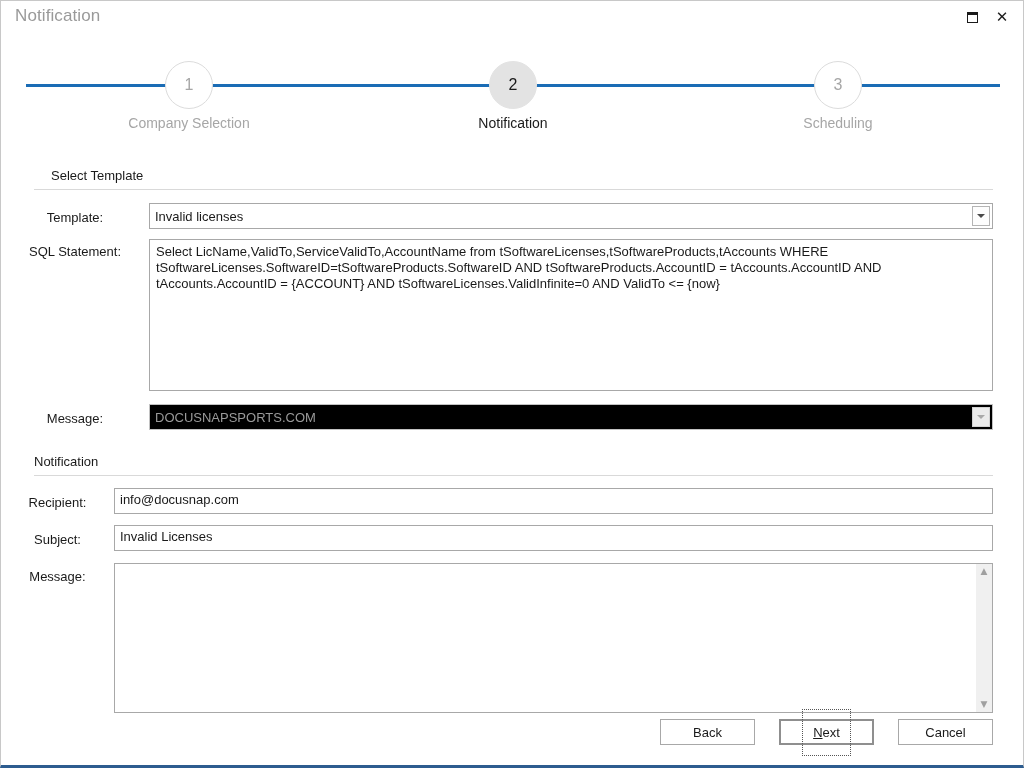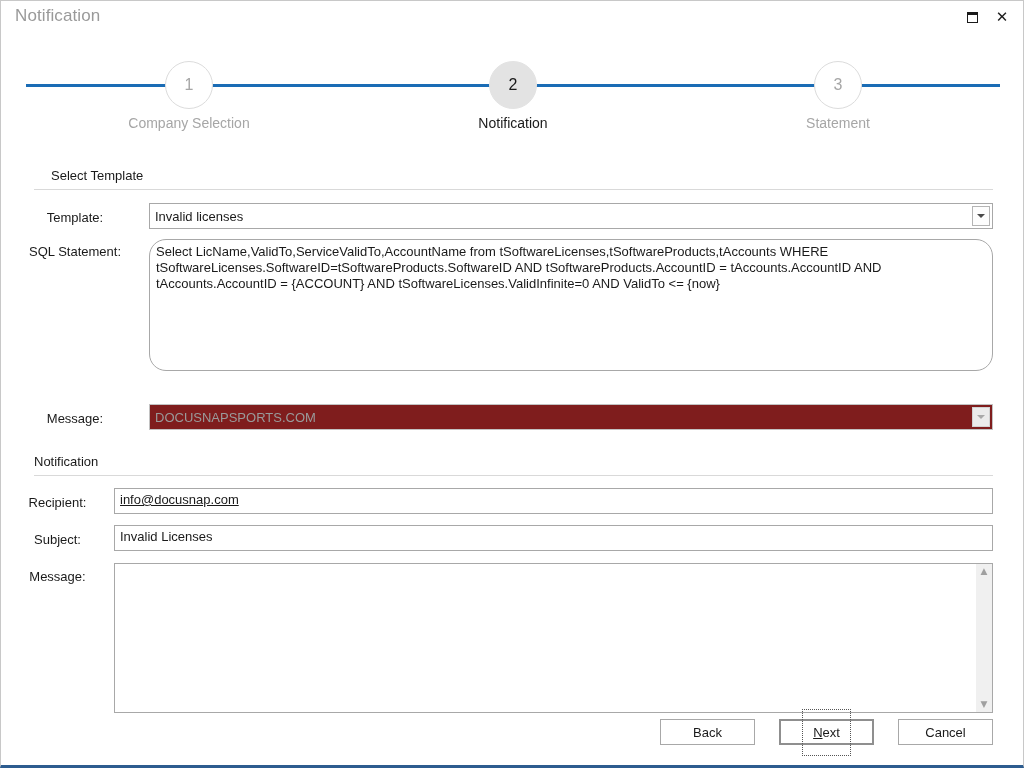--- a/index.html
+++ b/index.html
@@ -97,21 +97,21 @@
   }
   .combo .cval{
     flex:1;display:flex;align-items:center;padding-left:5px;
     font-size:13px;color:#1a1a1a;overflow:hidden;white-space:nowrap;
   }
   .combo .cbtn{
     width:18px;margin:2px;box-sizing:border-box;
     border:1px solid #b4b4b4;background:#fdfdfd;
     display:flex;align-items:center;justify-content:center;
   }
-  .combo.disabled{border:1px solid #c2c2c2;background:#7f1d1d;}
+  .combo.disabled{border:1px solid #c2c2c2;background:#000000;}
   .combo.disabled .cval{color:#9a9a9a;}
   .combo.disabled .cbtn{border:1px solid #d2d2d2;background:#ebebeb;}
   .caret{
     width:0;height:0;border-left:4px solid transparent;border-right:4px solid transparent;
     border-top:4px solid #4a4a4a;
   }
   .combo.disabled .caret{border-top-color:#a9a9a9;}
   .sqlbox{
     position:absolute;box-sizing:border-box;
     border:1px solid #a8a8a8;background:#ffffff;
@@ -180,53 +180,53 @@
       <div class="circle">
         <span>2</span>
       </div>
       <div class="caption">Notification</div>
     </div>
 
     <div class="step inactive" id="step3">
       <div class="circle">
         <span>3</span>
       </div>
-      <div class="caption">Statement</div>
+      <div class="caption">Scheduling</div>
     </div>
   </div>
 
   <div class="form">
 
     <div class="section-head" style="left:50px;top:17px;">Select Template</div>
     <div class="section-rule" style="left:33px;top:38px;width:959px;"></div>
 
     <div class="fld-label" style="left:10px;top:59px;width:128px;">Template:</div>
     <div class="combo" style="left:148px;top:52px;width:844px;height:26px;">
       <div class="cval">Invalid licenses</div>
       <div class="cbtn">
         <span class="caret"></span>
       </div>
     </div>
 
     <div class="fld-label" style="left:10px;top:93px;width:128px;">SQL Statement:</div>
-    <div class="sqlbox" style="left:148px;top:88px;width:844px;height:132px;border-radius:17px;">Select LicName,ValidTo,ServiceValidTo,AccountName from tSoftwareLicenses,tSoftwareProducts,tAccounts WHERE tSoftwareLicenses.SoftwareID=tSoftwareProducts.SoftwareID AND tSoftwareProducts.AccountID = tAccounts.AccountID AND tAccounts.AccountID = {ACCOUNT} AND tSoftwareLicenses.ValidInfinite=0 AND ValidTo &lt;= {now}</div>
+    <div class="sqlbox" style="left:148px;top:88px;width:844px;height:152px;">Select LicName,ValidTo,ServiceValidTo,AccountName from tSoftwareLicenses,tSoftwareProducts,tAccounts WHERE tSoftwareLicenses.SoftwareID=tSoftwareProducts.SoftwareID AND tSoftwareProducts.AccountID = tAccounts.AccountID AND tAccounts.AccountID = {ACCOUNT} AND tSoftwareLicenses.ValidInfinite=0 AND ValidTo &lt;= {now}</div>
 
     <div class="fld-label" style="left:10px;top:260px;width:128px;">Message:</div>
     <div class="combo disabled" style="left:148px;top:253px;width:844px;height:26px;">
       <div class="cval">DOCUSNAPSPORTS.COM</div>
       <div class="cbtn">
         <span class="caret"></span>
       </div>
     </div>
 
     <div class="section-head" style="left:33px;top:303px;">Notification</div>
     <div class="section-rule" style="left:33px;top:324px;width:959px;"></div>
 
     <div class="fld-label" style="left:10px;top:344px;width:93px;">Recipient:</div>
-    <div class="textbox" style="left:113px;top:337px;width:879px;height:26px;text-decoration:underline;">info@docusnap.com</div>
+    <div class="textbox" style="left:113px;top:337px;width:879px;height:26px;">info@docusnap.com</div>
 
     <div class="fld-label" style="left:10px;top:381px;width:93px;">Subject:</div>
     <div class="textbox" style="left:113px;top:374px;width:879px;height:26px;">Invalid Licenses</div>
 
     <div class="fld-label" style="left:10px;top:418px;width:93px;">Message:</div>
     <div class="msgwrap" style="left:113px;top:412px;width:879px;height:150px;">
       <div class="msgarea"></div>
       <div class="vscroll">
         <span class="sb-arrow">▲</span>
         <span class="sb-arrow">▼</span>

